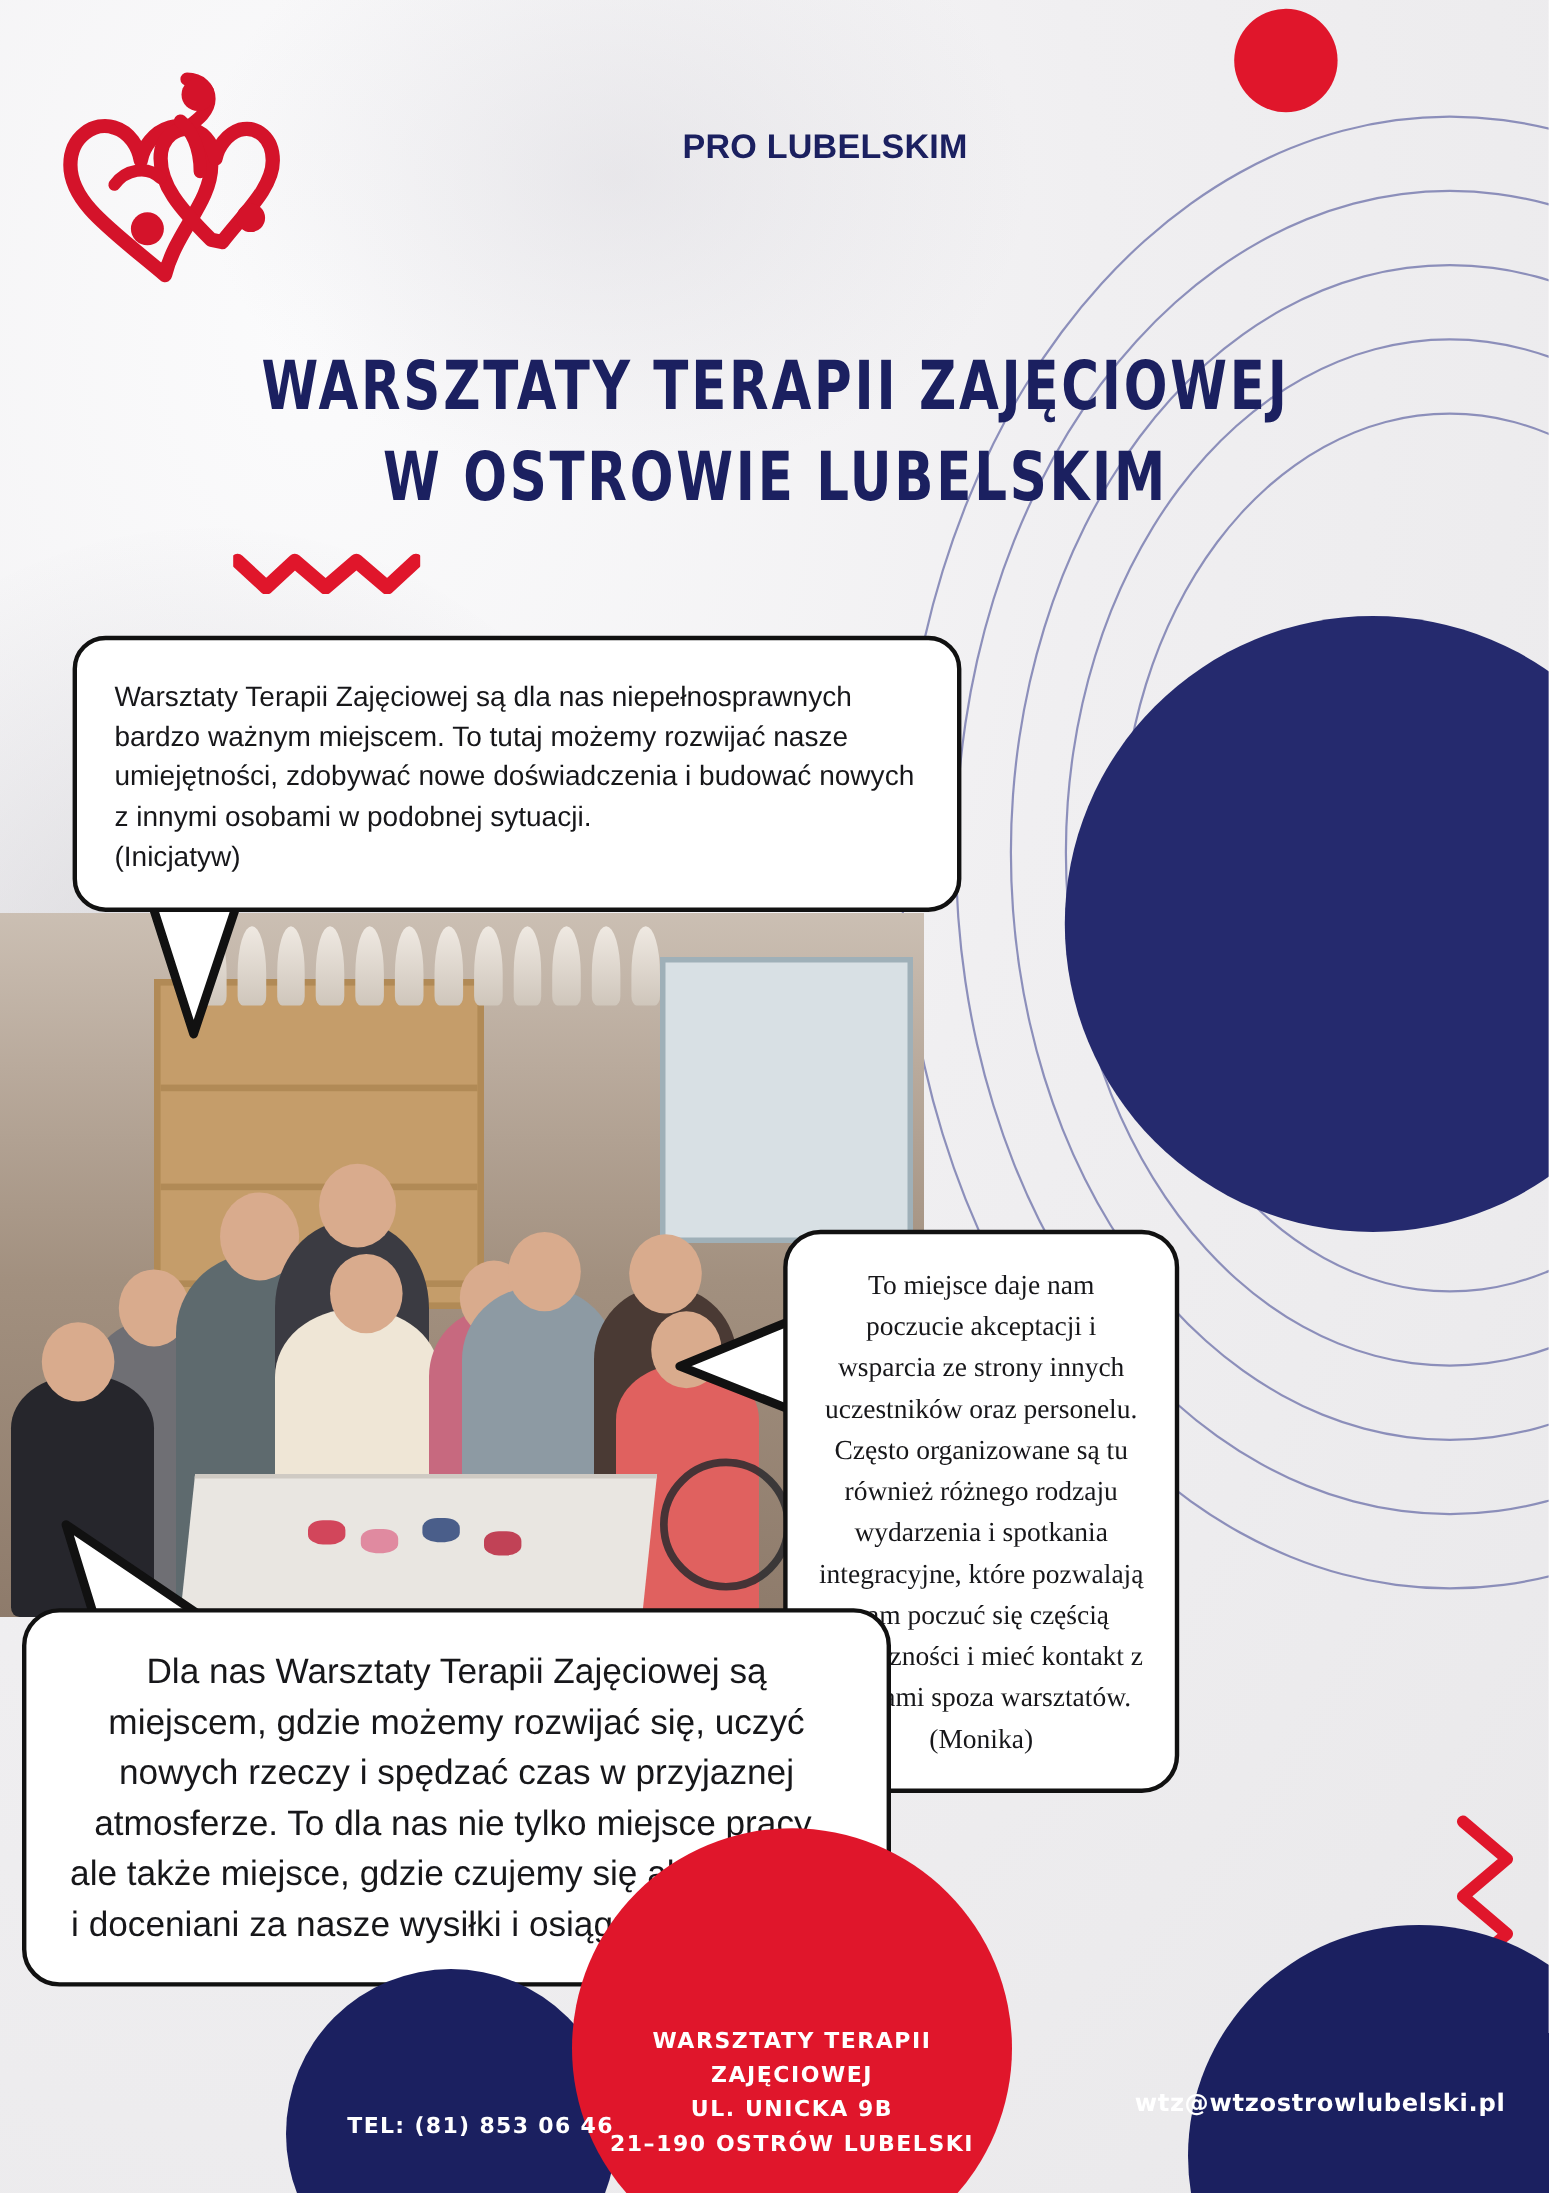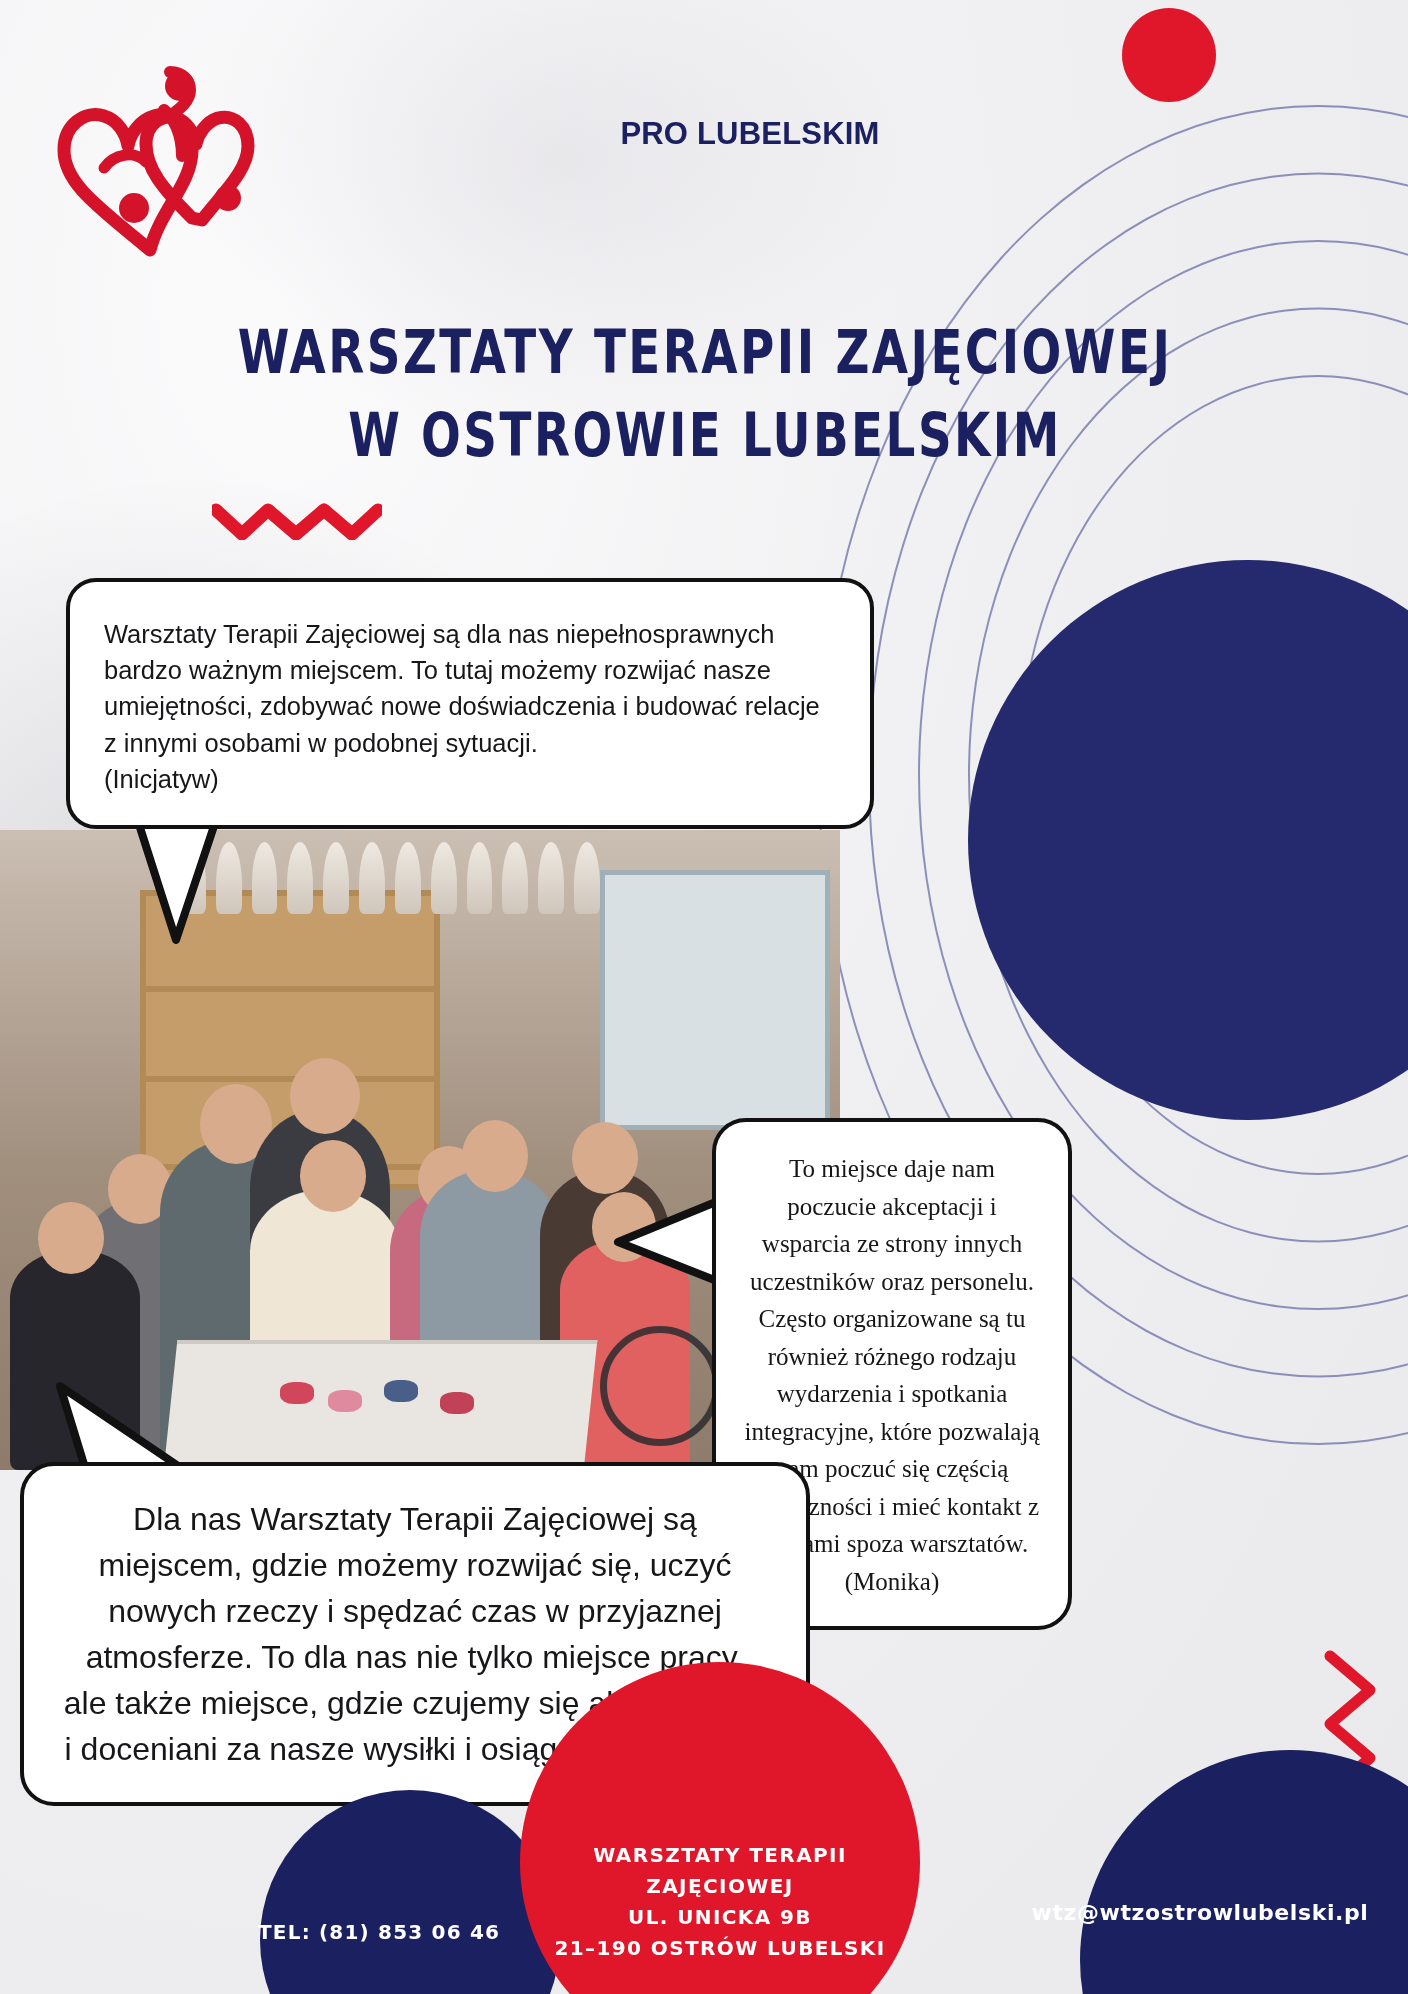--- a/index.html
+++ b/index.html
@@ -349,21 +349,21 @@
     font-weight: bold;
     font-size: 20px;
     line-height: 1.55;
     letter-spacing: 1.4px;
   }
   .footer-phone {
     position: absolute;
     left: 258px;
     top: 1920px;
     width: 300px;
-    text-align: left;
+    text-align: right;
     color: #ffffff;
     font-family: "DejaVu Sans", sans-serif;
     font-weight: bold;
     font-size: 20px;
     letter-spacing: 1.2px;
   }
   .footer-email {
     position: absolute;
     left: 1020px;
     top: 1900px;
@@ -485,21 +485,21 @@
       </div>
     </div>
   </div>
 
   <svg class="tail-top" viewBox="0 0 120 160">
     <path d="M10,0 L108,0 L58,150 Z" fill="#ffffff" stroke="#111111" stroke-width="8" stroke-linejoin="round"></path>
     <rect x="14" y="-10" width="92" height="16" fill="#ffffff"></rect>
   </svg>
 
   <div class="bubble bubble-top">
-    <p>Warsztaty Terapii Zajęciowej są dla nas niepełnosprawnych bardzo ważnym miejscem. To tutaj możemy rozwijać nasze umiejętności, zdobywać nowe doświadczenia i budować relacje z innymi osobami w podobnej sytuacji.</p>
+    <p>Warsztaty Terapii Zajęciowej są dla nas niepełnosprawnych bardzo ważnym miejscem. To tutaj możemy rozwijać nasze umiejętności, zdobywać nowe doświadczenia i budować nowych z innymi osobami w podobnej sytuacji.</p>
     <p class="attrib">(Inicjatyw)</p>
   </div>
 
   <svg class="tail-right" viewBox="0 0 140 130">
     <path d="M138,12 L138,118 L6,66 Z" fill="#ffffff" stroke="#111111" stroke-width="8" stroke-linejoin="round"></path>
     <rect x="124" y="16" width="22" height="98" fill="#ffffff"></rect>
   </svg>
 
   <div class="bubble bubble-right">
     <p>To miejsce daje nam poczucie akceptacji i wsparcia ze strony innych uczestników oraz personelu. Często organizowane są tu również różnego rodzaju wydarzenia i spotkania integracyjne, które pozwalają nam poczuć się częścią społeczności i mieć kontakt z osobami spoza warsztatów. (Monika)</p>

